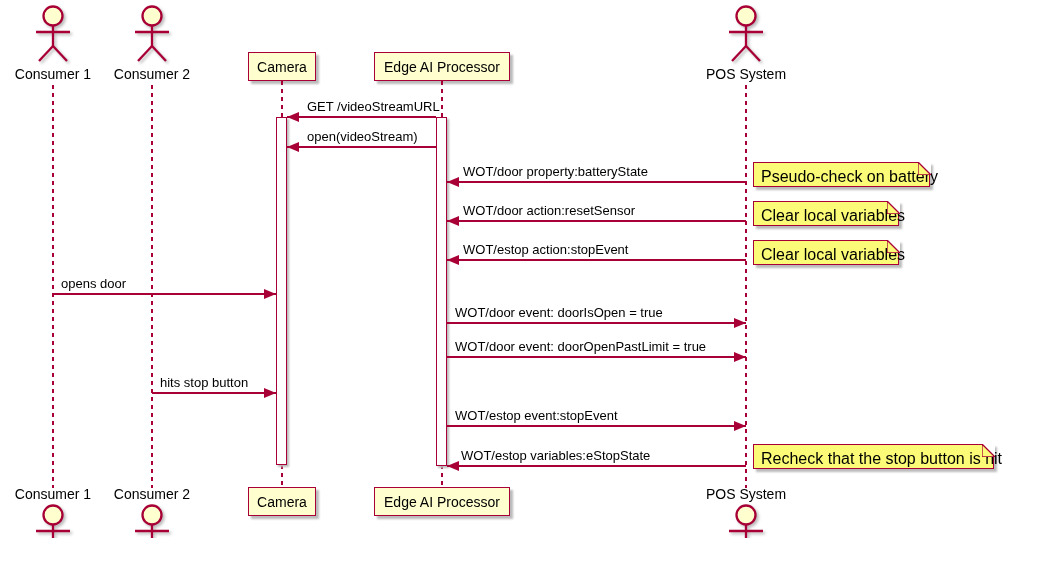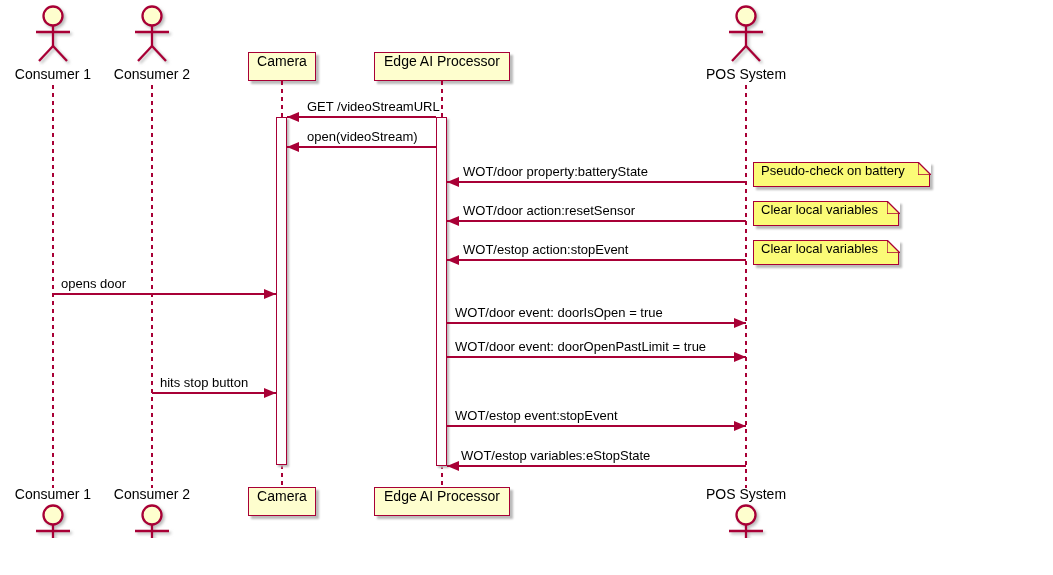--- a/index.html
+++ b/index.html
@@ -1,32 +1,32 @@
 <!DOCTYPE html>
 <html style="--line: #A80036; --box-fill: #FEFECE; --head-fill: #FEFECE; --note-fill: #FBFB77; --text: #000000; --shadow: #BBBBBB;"><head>
 <meta charset="utf-8">
 <style>
   html,body{margin:0;padding:0;background:#fff}
   .canvas{position:relative;width:1053px;height:538px;background:#ffffff;overflow:hidden;
           font-family:"Liberation Sans","DejaVu Sans",sans-serif;color:var(--text,#000)}
   .pbox{position:absolute;height:29px;background:var(--box-fill,#FEFECE);border:1.8px solid var(--line,#A80036);
-        box-sizing:border-box;display:flex;align-items:flex-start;justify-content:center;font-size:14px;
+        box-sizing:border-box;display:flex;align-items:center;justify-content:center;font-size:14px;
         white-space:nowrap;box-shadow:3px 3px 2px var(--shadow,#bbb)}
   .alabel{position:absolute;transform:translateX(-50%);font-size:14px;white-space:nowrap}
   .lifeline{position:absolute;width:2px;
         background:repeating-linear-gradient(180deg,var(--line,#A80036) 0 4px,transparent 4px 8px)}
   .bar{position:absolute;width:11px;background:#ffffff;border:1.5px solid var(--line,#A80036);
         box-sizing:border-box;box-shadow:2px 2px 2px var(--shadow,#bbb)}
   .mline{position:absolute;height:1.5px;background:var(--line,#A80036)}
   .ah{position:absolute;width:0;height:0;border-top:5px solid transparent;border-bottom:5px solid transparent}
   .ah.r{border-left:12px solid var(--line,#A80036)}
   .ah.l{border-right:12px solid var(--line,#A80036)}
   .mlabel{position:absolute;font-size:13px;white-space:nowrap}
   .note{position:absolute;height:25px;background:var(--note-fill,#FBFB77);border:1.5px solid var(--line,#A80036);
-        box-sizing:border-box;font-size:13px;display:flex;align-items:flex-start;padding:0 12px 0 7px;
+        box-sizing:border-box;font-size:16px;display:flex;align-items:flex-end;padding:0 12px 0 7px;
         white-space:nowrap;box-shadow:3px 3px 2px var(--shadow,#bbb)}
   .fold{position:absolute;top:-1.5px;right:-1.5px}
   .fold .cut{fill:#ffffff}
   .fold .flap{fill:var(--note-fill,#FBFB77);stroke:var(--line,#A80036);stroke-width:1.3}
   .actor{position:absolute;filter:drop-shadow(2.5px 2.5px 1.5px rgba(130,130,130,.55))}
   .actor circle{fill:var(--head-fill,#FEFECE);stroke:var(--line,#A80036);stroke-width:2.3}
   .actor line{stroke:var(--line,#A80036);stroke-width:2.3}
 </style>
 </head>
 <body>
@@ -156,20 +156,27 @@
         <path class="flap" d="M0 0 L13 13 L0 13 Z"></path>
       </svg>
   </div>
   <div class="note" style="left:753px;top:240px;width:146px">
     <span>Clear local variables</span>
     <svg class="fold" width="13" height="13" viewBox="0 0 13 13">
       <path class="cut" d="M0 0 H13 V13 Z"></path>
         <path class="flap" d="M0 0 L13 13 L0 13 Z"></path>
       </svg>
   </div>
+  <div class="note" style="left:753px;top:444px;width:241px">
+    <span>Recheck that the stop button is hit</span>
+    <svg class="fold" width="13" height="13" viewBox="0 0 13 13">
+      <path class="cut" d="M0 0 H13 V13 Z"></path>
+        <path class="flap" d="M0 0 L13 13 L0 13 Z"></path>
+      </svg>
+  </div>
 
   <div class="pbox" style="left:248px;top:487px;width:68px">
     <span>Camera</span>
   </div>
   <div class="pbox" style="left:374px;top:487px;width:136px">
     <span>Edge AI Processor</span>
   </div>
 
   <div class="alabel" style="left:53px;top:486px">Consumer 1</div>
   <svg class="actor" style="left:31px;top:503px" width="44" height="60" viewBox="0 0 44 60">

